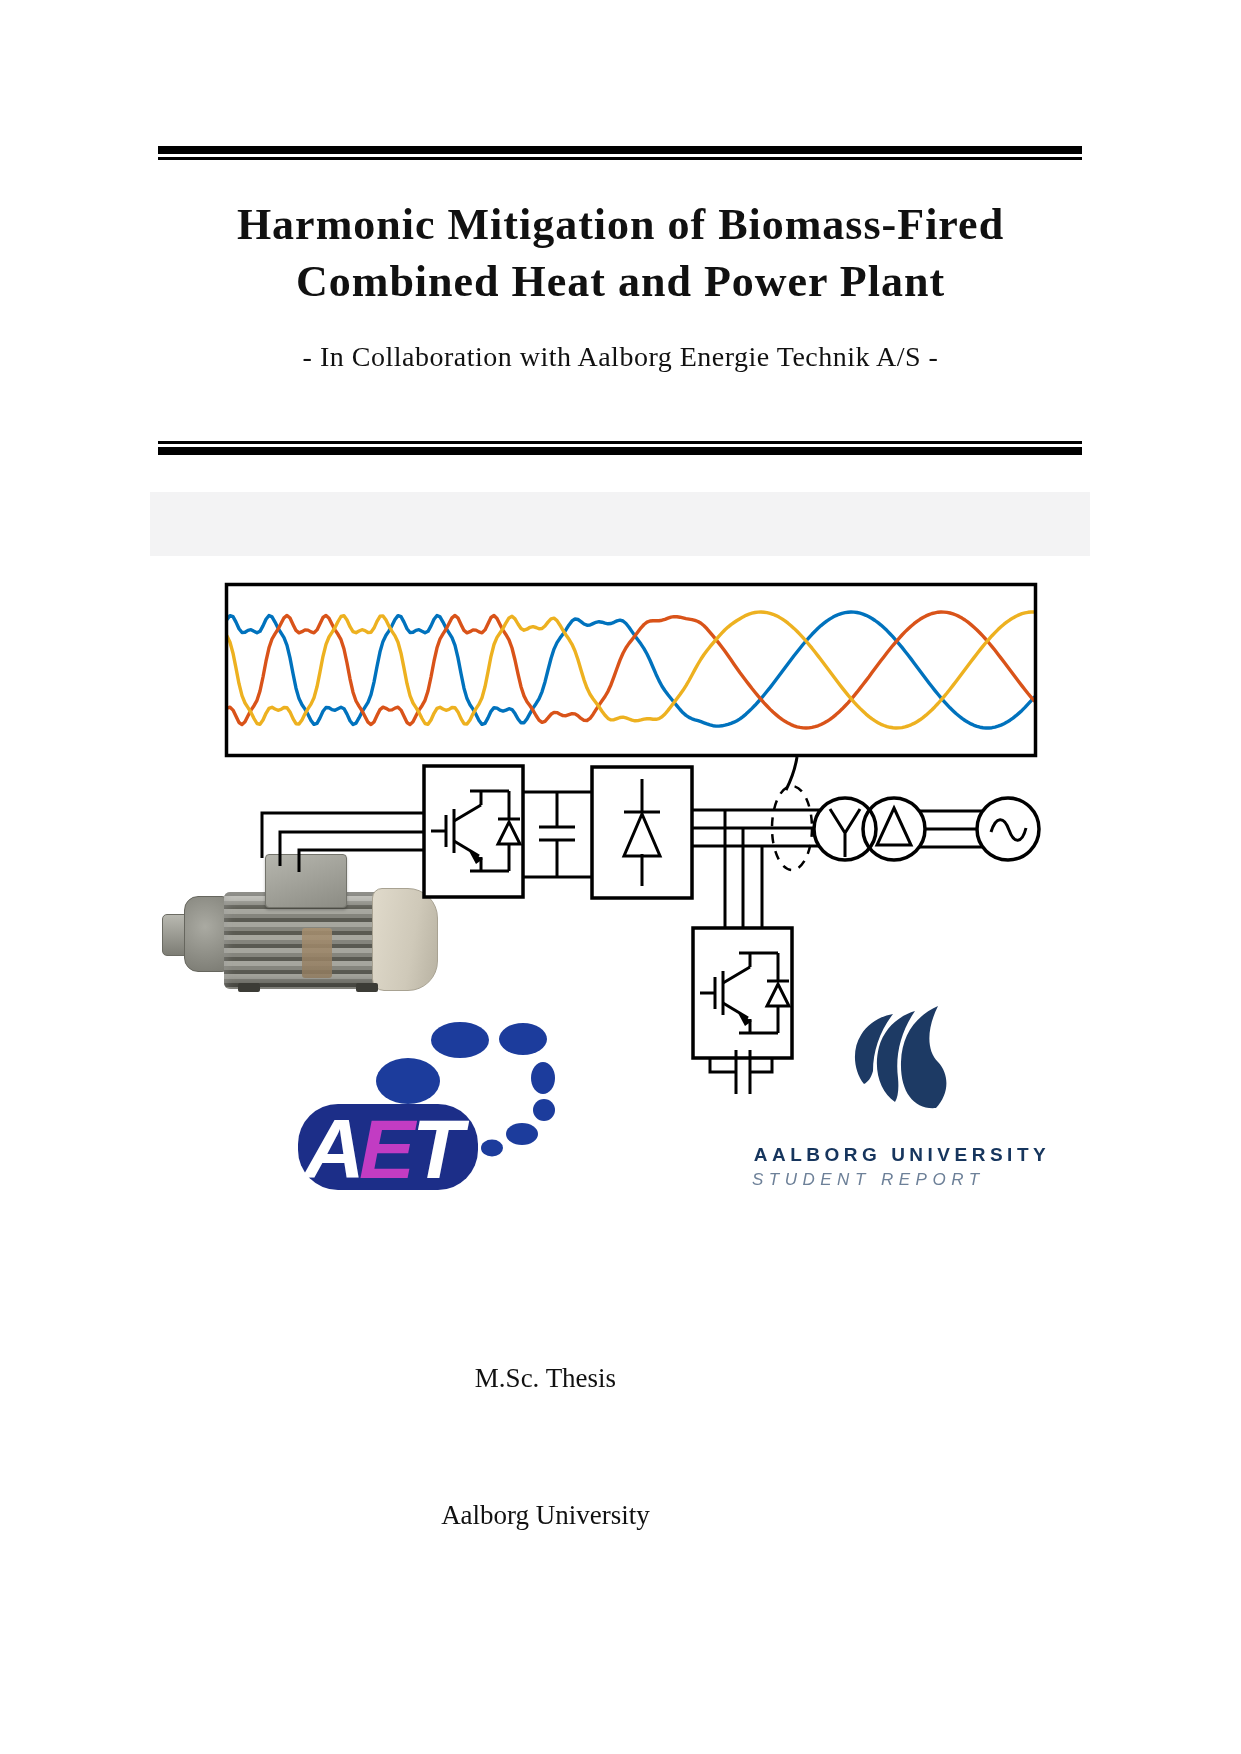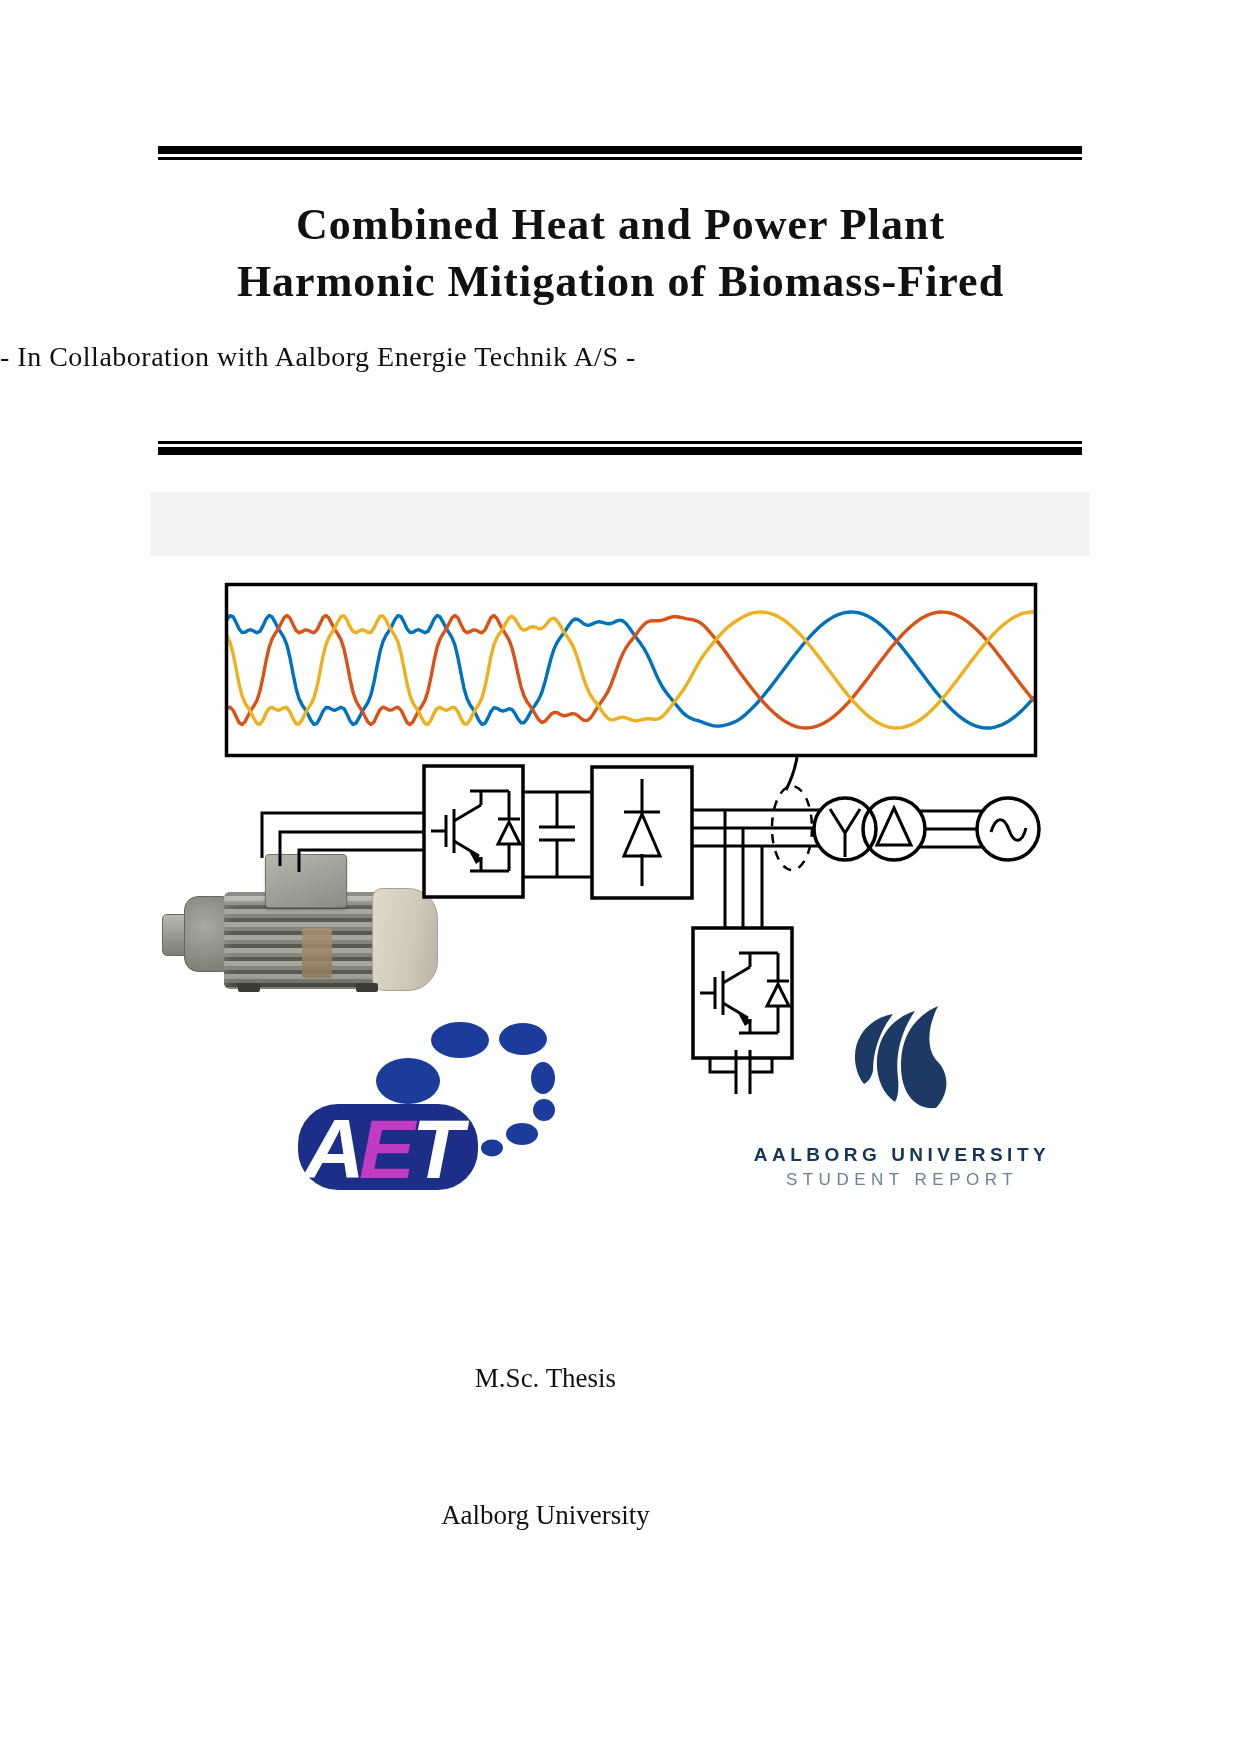--- a/index.html
+++ b/index.html
@@ -1,21 +1,21 @@
 <!DOCTYPE html>
 <html><head>
 <meta charset="utf-8">
 <style>
   html,body{margin:0;padding:0;}
   body{width:1241px;height:1754px;position:relative;background:#ffffff;
        font-family:"Liberation Serif",serif;color:#111;overflow:hidden;}
   .rule{position:absolute;left:158px;width:924px;background:#000;}
   .title{position:absolute;left:0;width:1241px;text-align:center;
          font-weight:bold;font-size:44px;line-height:57px;letter-spacing:1px;}
-  .subtitle{position:absolute;left:0;width:1241px;text-align:left;
+  .subtitle{position:absolute;left:0;width:1241px;text-align:center;
             font-size:28px;letter-spacing:0.5px;}
   .fig-strip{position:absolute;left:150px;top:492px;width:940px;height:64px;background:#f3f3f4;}
   
   .motor{position:absolute;left:160px;top:750px;width:285px;height:245px;}
   .motor .shaft{position:absolute;left:2px;top:164px;width:30px;height:40px;
     background:linear-gradient(180deg,#b9b9b1,#7d7d75);border-radius:5px;border:1px solid #6b6b63;}
   .motor .flange{position:absolute;left:24px;top:146px;width:50px;height:74px;
     background:radial-gradient(circle at 40% 40%,#aaaaa2,#77776f);border-radius:14px;border:1px solid #66665e;}
   .motor .body{position:absolute;left:64px;top:142px;width:168px;height:97px;border-radius:6px;
     background:repeating-linear-gradient(180deg,#5a5a52 0 4px,#a6a69e 4px 9px,#85857d 9px 13px);
@@ -26,37 +26,37 @@
     background:linear-gradient(160deg,#b6b6ae,#88888o,#8c8c84);background:linear-gradient(160deg,#b6b6ae,#8c8c84);
     border:1px solid #73736b;border-radius:4px;box-shadow:0 2px 3px rgba(0,0,0,.25);}
   .motor .bell{position:absolute;left:212px;top:138px;width:64px;height:101px;
     background:linear-gradient(100deg,#e0dacb,#cfc9b9 60%,#b8b2a2);
     border-radius:10px 30px 30px 12px;border:1px solid #a8a292;}
   .motor .foot{position:absolute;width:22px;height:9px;background:#3c3c36;bottom:3px;border-radius:2px;}
   
   .aau-name{position:absolute;left:752px;top:1144px;width:300px;text-align:center;
     font-family:"Liberation Sans",sans-serif;font-weight:bold;font-size:19px;
     letter-spacing:4.5px;color:#16355d;}
-  .aau-report{position:absolute;left:752px;top:1170px;width:300px;text-align:center;
-    font-family:"Liberation Sans",sans-serif;font-size:17px;letter-spacing:5.5px;color:#6d8098;}
+  .aau-report{position:absolute;left:752px;top:1170px;width:300px;text-align:left;
+    font-family:"Liberation Sans",sans-serif;font-size:17px;letter-spacing:5.5px;color:#6d8098;font-style:italic;}
   .footer{position:absolute;left:0;width:1091px;text-align:center;font-size:27px;line-height:33px;}
   svg{position:absolute;}
   .wire{stroke:#000;stroke-width:3;fill:none;}
   .box{stroke:#000;stroke-width:3.5;fill:#fff;}
   .sym{stroke:#000;stroke-width:3;fill:none;}
 </style>
 </head>
 <body>
 
 <div class="rule" style="top:146px;height:8px;"></div>
 <div class="rule" style="top:157px;height:2.5px;"></div>
 
 <div class="title" style="top:196px;">
+  <div>Harmonic Mitigation of Biomass-Fired</div>
   <div>Combined Heat and Power Plant</div>
-  <div>Harmonic Mitigation of Biomass-Fired</div>
 </div>
 <div class="subtitle" style="top:341px;">- In Collaboration with Aalborg Energie Technik A/S -</div>
 
 <div class="rule" style="top:441px;height:2.5px;"></div>
 <div class="rule" style="top:447px;height:8px;"></div>
 
 <div class="fig-strip"></div>
 
 <div class="motor">
   <div class="shaft"></div>

